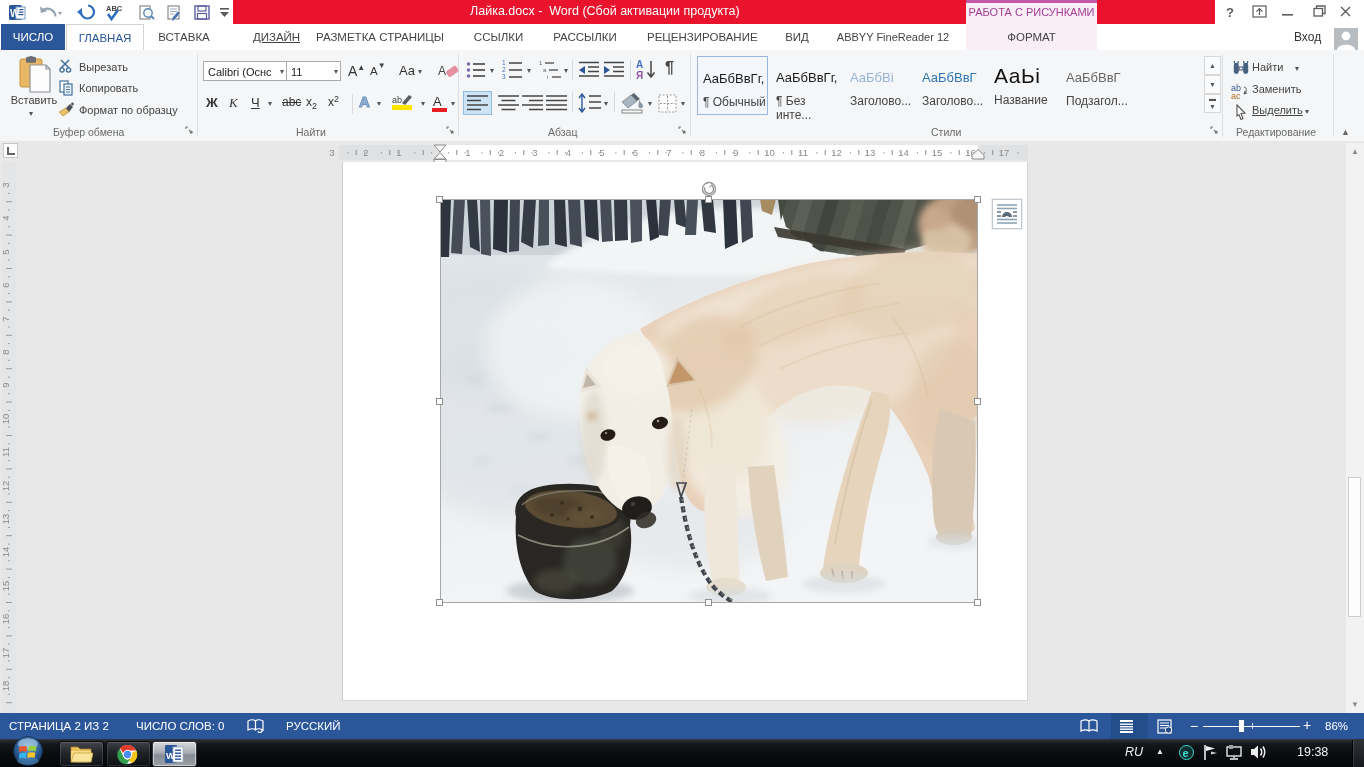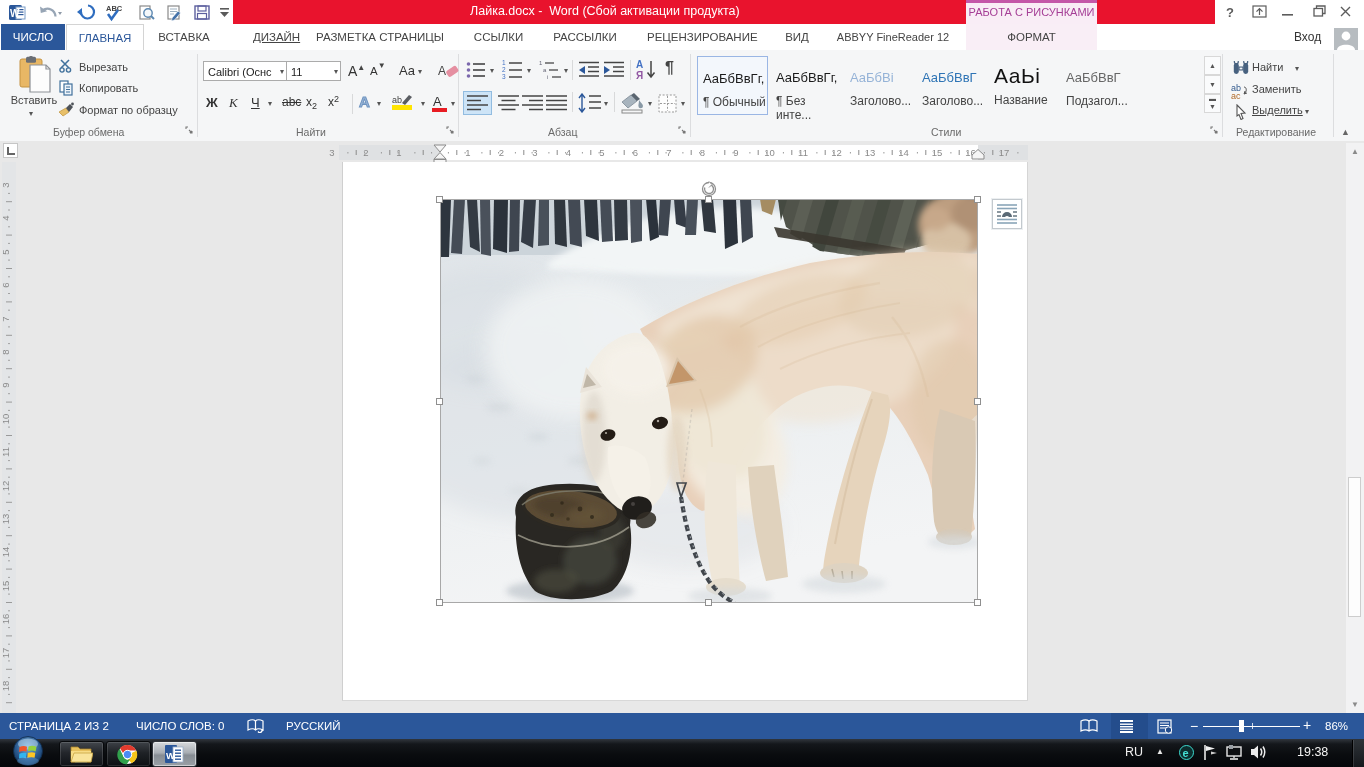--- a/index.html
+++ b/index.html
@@ -810,21 +810,21 @@
 <rect x="9" y="3" width="10" height="15" fill="#fff" stroke="#9ab0cc" stroke-width="0.8"></rect>
 <g fill="#2a5699">
         <rect x="11" y="5.5" width="6" height="1.4"></rect>
         <rect x="11" y="8.5" width="6" height="1.4"></rect>
         <rect x="11" y="11.5" width="6" height="1.4"></rect>
         <rect x="11" y="14.5" width="6" height="1.4"></rect>
       </g>
 <text x="2" y="15" font-size="9.5" font-weight="bold" fill="#fff" font-family="Liberation Sans">W</text>
 </svg>
   </div>
-<div class="tx" style="left:1125px;top:745px;font-size:12.5px;color:#f0f0f0;">RU</div>
+<div class="tx" style="left:1125px;top:745px;font-size:12.5px;color:#f0f0f0;font-style:italic;">RU</div>
 <div class="tx" style="left:1156px;top:747px;font-size:8px;color:#e8e8e8;">▲</div>
 <svg class="ab" style="left:1179px;top:745px;" width="15" height="15" viewBox="0 0 15 15">
 <circle cx="7.5" cy="7.5" r="7" fill="#0d2e2e" stroke="#3ddbd0" stroke-width="1"></circle>
 <text x="3.5" y="11.5" font-size="11" font-weight="bold" fill="#44e0d4" font-family="Liberation Sans">e</text>
 </svg>
 <svg class="ab" style="left:1202px;top:744px;" width="16" height="17" viewBox="0 0 16 17">
 <line x1="3" y1="1" x2="3" y2="16" stroke="#e9e9e9" stroke-width="1.6"></line>
 <path d="M4 2 L13 4.5 L4 7 Z" fill="#f2f2f2"></path>
 <path d="M9 7.5 L15 9 L9 10.5 Z" fill="#cfcfcf"></path>
 </svg>

